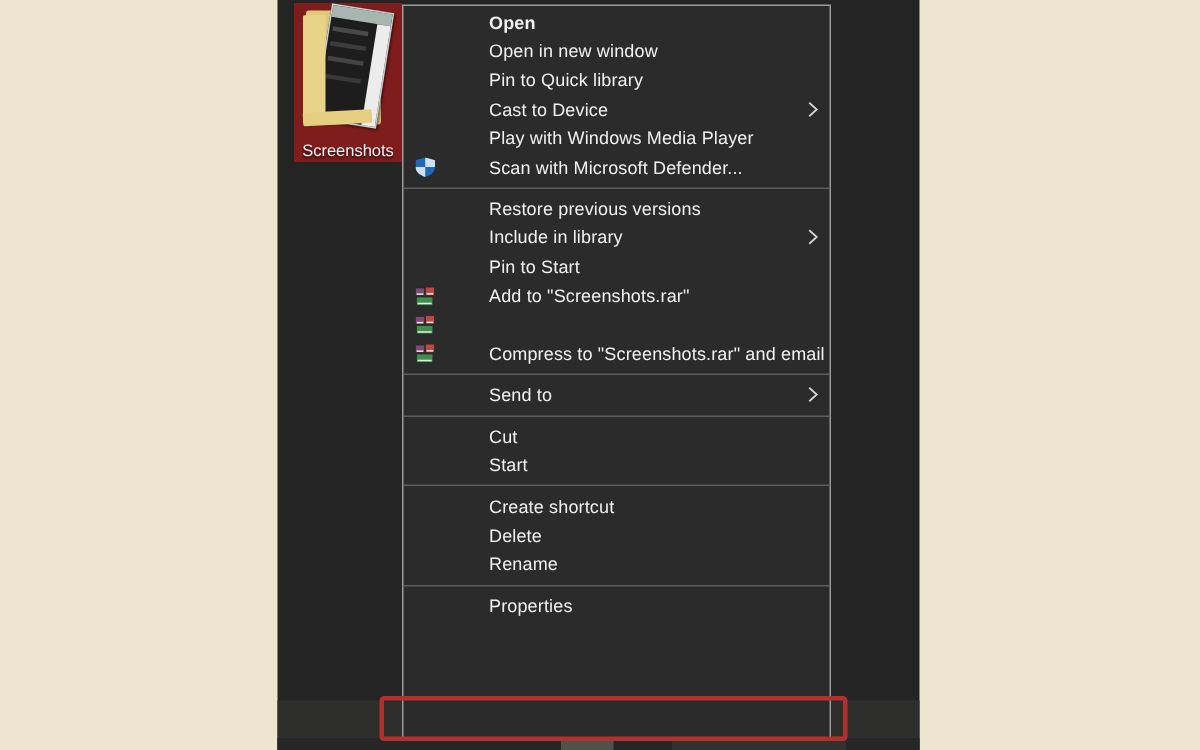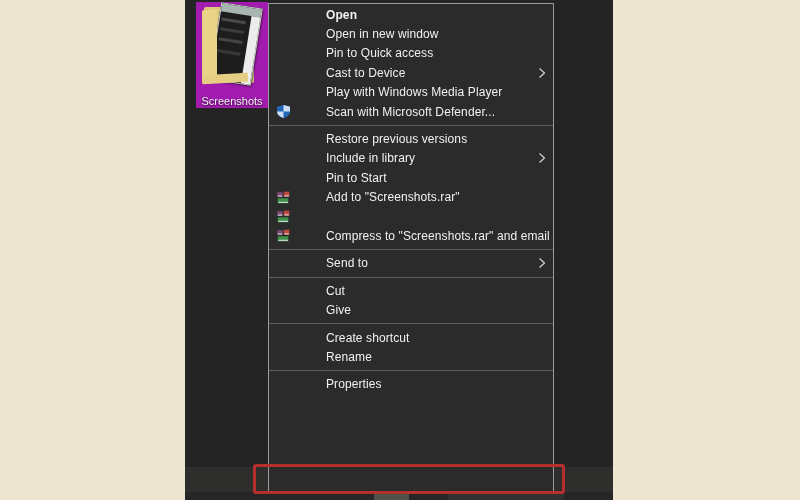--- a/index.html
+++ b/index.html
@@ -10,21 +10,21 @@
     -webkit-font-smoothing:antialiased;
   }
   
   .desktop{position:absolute;left:185px;top:0;width:428px;height:500px;background:#242424;}
   .desktop-band{position:absolute;left:185px;top:467px;width:428px;height:33px;background:#2e2f2c;}
   .taskbar-strip{position:absolute;left:185px;top:492px;width:428px;height:8px;background:#262626;}
   .taskbar-seg{position:absolute;left:374px;top:492px;width:35px;height:8px;background:#4f524a;}
   .taskbar-seg2{position:absolute;left:448px;top:492px;width:116px;height:8px;background:#31322f;}
 
   
-  .folder-tile{position:absolute;left:196px;top:2px;width:72px;height:106px;background:#a21caf;z-index:1;}
+  .folder-tile{position:absolute;left:196px;top:2px;width:72px;height:106px;background:#7f1d1d;z-index:1;}
   .folder-back{position:absolute;left:8px;top:5px;width:50px;height:76px;background:#dfc87c;border-radius:2px;}
   .folder-preview{position:absolute;left:19px;top:3px;width:40px;height:76px;background:#1d1d1d;
     transform:rotate(9deg);border:1px solid #cfcfcf;box-shadow:1px 1px 2px rgba(0,0,0,.5);}
   .fp-top{position:absolute;left:0;top:0;width:100%;height:8px;background:#a7b7b0;}
   .fp-right{position:absolute;right:0;top:8px;width:9px;height:68px;background:#ececec;}
   .fp-row1{position:absolute;left:2px;top:14px;width:24px;height:3px;background:#4a4a4a;}
   .fp-row2{position:absolute;left:2px;top:24px;width:24px;height:3px;background:#3c3c3c;}
   .fp-row3{position:absolute;left:2px;top:34px;width:24px;height:3px;background:#444;}
   .fp-row4{position:absolute;left:2px;top:46px;width:24px;height:3px;background:#383838;}
   .folder-front{position:absolute;left:6px;top:8px;width:15px;height:72px;background:#e9d388;
@@ -84,21 +84,21 @@
     <div class="mi">
       <span class="mi-ic"></span>
       <span class="mi-label bold">Open</span>
     </div>
     <div class="mi">
       <span class="mi-ic"></span>
       <span class="mi-label">Open in new window</span>
     </div>
     <div class="mi">
       <span class="mi-ic"></span>
-      <span class="mi-label">Pin to Quick access</span>
+      <span class="mi-label">Pin to Quick library</span>
     </div>
     <div class="mi">
       <span class="mi-ic"></span>
       <span class="mi-label">Cast to Device</span>
       <span class="mi-chev"><svg width="8" height="12" viewBox="0 0 8 12">
   <polyline points="1.5,1.5 6.5,6 1.5,10.5" fill="none" stroke="#d4d4d4" stroke-width="1.2"></polyline>
         </svg></span>
     </div>
     <div class="mi">
       <span class="mi-ic"></span>
@@ -176,29 +176,33 @@
   <polyline points="1.5,1.5 6.5,6 1.5,10.5" fill="none" stroke="#d4d4d4" stroke-width="1.2"></polyline>
         </svg></span>
     </div>
     <div class="sep"></div>
     <div class="mi">
       <span class="mi-ic"></span>
       <span class="mi-label">Cut</span>
     </div>
     <div class="mi">
       <span class="mi-ic"></span>
-      <span class="mi-label">Give</span>
+      <span class="mi-label">Start</span>
     </div>
     <div class="sep"></div>
     <div class="mi">
       <span class="mi-ic"></span>
       <span class="mi-label">Create shortcut</span>
     </div>
     <div class="mi">
       <span class="mi-ic"></span>
+      <span class="mi-label">Delete</span>
+    </div>
+    <div class="mi">
+      <span class="mi-ic"></span>
       <span class="mi-label">Rename</span>
     </div>
     <div class="sep"></div>
     <div class="mi">
       <span class="mi-ic"></span>
       <span class="mi-label">Properties</span>
     </div>
   </div>
 
 <div class="annotation-box" style="border-color: rgb(181, 48, 44);"></div>

